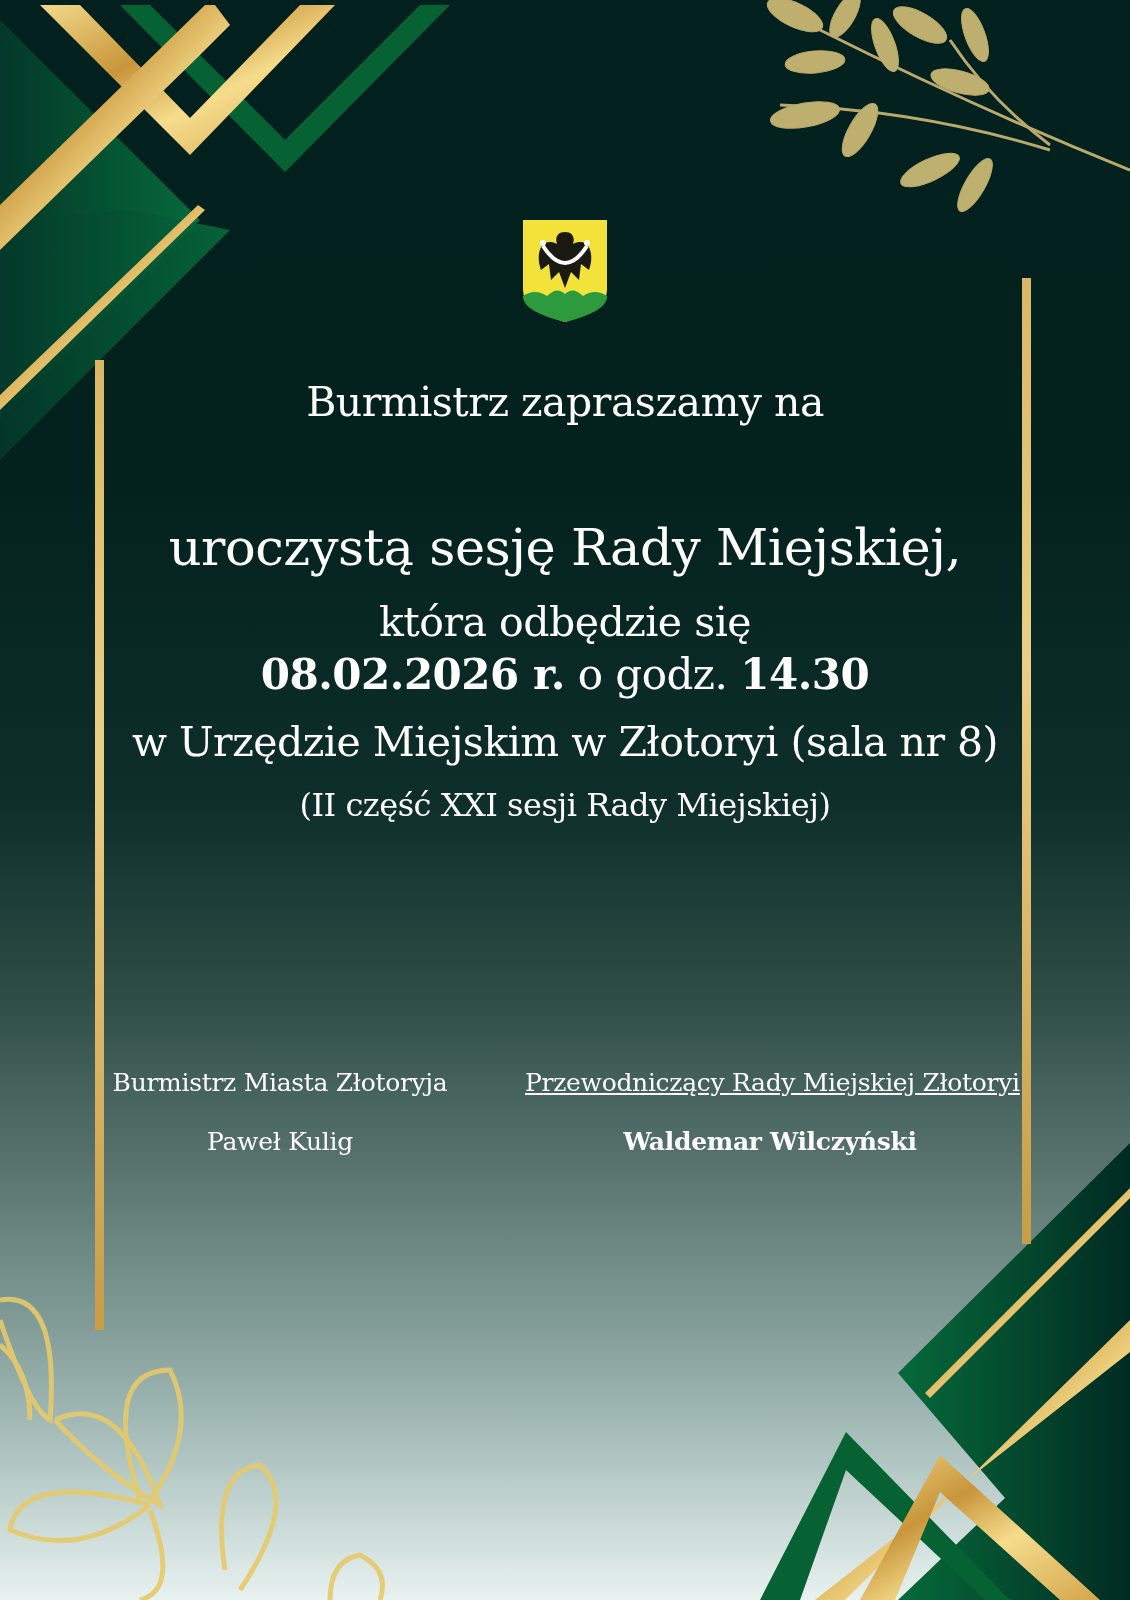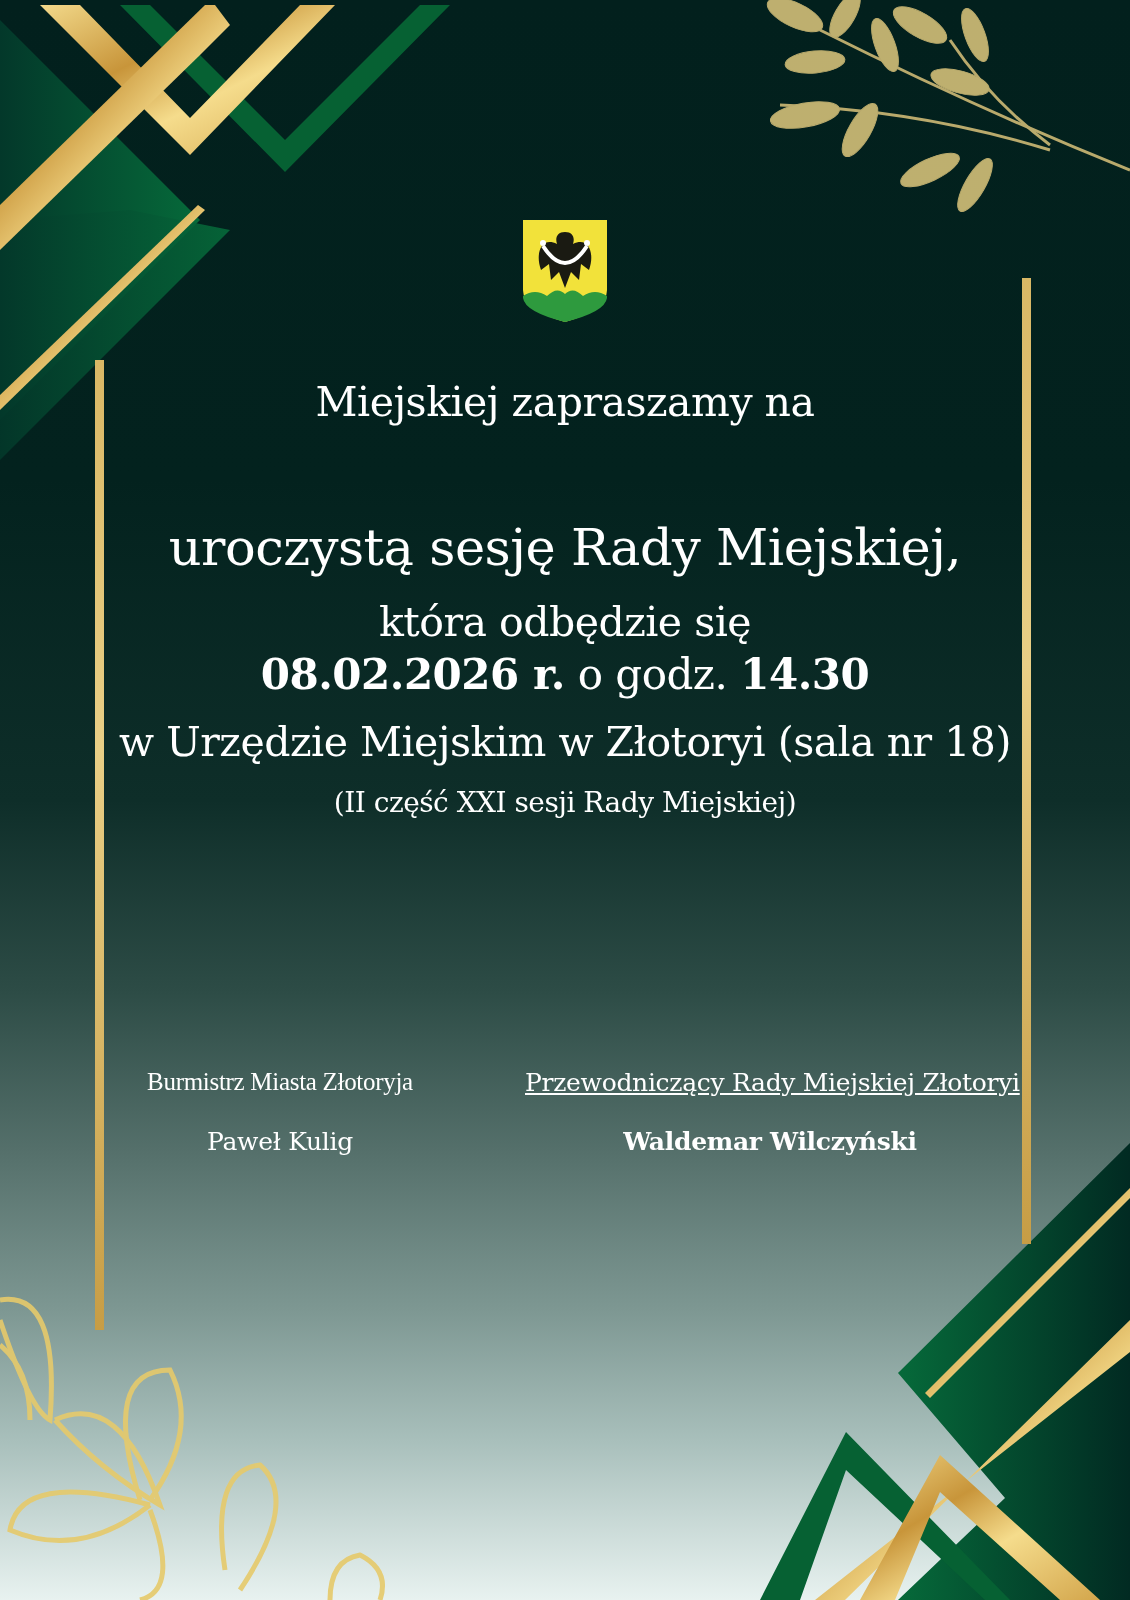--- a/index.html
+++ b/index.html
@@ -11,21 +11,21 @@
     }
     .layer { position: absolute; left: 0; top: 0; width: 1130px; height: 1600px; }
     .gold-line { position: absolute; width: 9px; background: linear-gradient(180deg, #d9b865, #e9cf86 40%, #c79d45 100%); }
     .line { position: absolute; left: 0; width: 1130px; text-align: center; white-space: nowrap; letter-spacing: -0.5px; }
     .l1 { top: 378px; font-size: 41px; }
     .l2 { top: 518px; font-size: 51px; }
     .l3 { top: 586px; font-size: 41px; margin-top: 12px; }
     .l4 { top: 650px; font-size: 42px; }
     .l4 b { font-weight: bold; }
     .l5 { top: 718px; font-size: 41px; }
-    .l6 { top: 786px; font-size: 28px; }
+    .l6 { top: 786px; font-size: 32px; }
     .sig { position: absolute; font-size: 25px; white-space: nowrap; text-align: center; letter-spacing: -0.3px; }
     .crest { position: absolute; left: 521px; top: 218px; width: 88px; height: 106px; }
   </style>
 </head>
 <body>
 
 <svg class="layer" viewBox="0 0 1130 1600" width="1130" height="1600">
   <defs>
     <linearGradient id="goldG" x1="0" y1="0" x2="1" y2="1">
       <stop offset="0" stop-color="#f2d98a"></stop>
@@ -99,32 +99,32 @@
 <svg class="crest" viewBox="0 0 88 106">
   <path d="M2,2 H86 V72 Q86,92 44,104 Q2,92 2,72 Z" fill="#f2e23a"></path>
   <path d="M2,78 Q14,70 26,78 Q36,68 44,76 Q52,68 62,78 Q74,70 86,78 V80 Q84,94 44,104 Q4,94 2,80 Z" fill="#2e9a3e"></path>
   <path d="M44,14 C36,14 34,20 36,26 C20,18 14,36 20,52 L28,46 L30,62 L38,54 L44,70 L50,54 L58,62 L60,46 L68,52 C74,36 68,18 52,26 C54,20 52,14 44,14 Z" fill="#1a1a12"></path>
   <path d="M22,28 Q44,62 66,28" stroke="#ffffff" stroke-width="4" fill="none"></path>
   <circle cx="22" cy="25" r="3" fill="#ffffff"></circle>
   <circle cx="66" cy="25" r="3" fill="#ffffff"></circle>
 </svg>
 
 <div>
-  <div class="line l1">Miejskiej zapraszamy na</div>
+  <div class="line l1">Burmistrz zapraszamy na</div>
   <div class="line l2">uroczystą sesję Rady Miejskiej,</div>
   <div class="line l3">która odbędzie się</div>
   <div class="line l4">
     <b>08.02.2026 r.</b>
     <span>o godz.</span>
     <b>14.30</b>
   </div>
-  <div class="line l5">w Urzędzie Miejskim w Złotoryi (sala nr 18)</div>
+  <div class="line l5">w Urzędzie Miejskim w Złotoryi (sala nr 8)</div>
   <div class="line l6">(II część XXI sesji Rady Miejskiej)</div>
 </div>
 
 <div>
-  <div class="sig" style="left:110px; width:340px; top:1068px;font-family:Liberation Serif, serif;">Burmistrz Miasta Złotoryja</div>
+  <div class="sig" style="left:110px; width:340px; top:1068px;">Burmistrz Miasta Złotoryja</div>
   <div class="sig" style="left:110px; width:340px; top:1127px;">Paweł Kulig</div>
 </div>
 <div>
   <div class="sig" style="left:525px; width:490px; top:1068px;text-decoration:underline;">Przewodniczący Rady Miejskiej Złotoryi</div>
   <div class="sig" style="left:525px; width:490px; top:1127px;font-weight:bold;">Waldemar Wilczyński</div>
 </div>
 
 </body></html>

